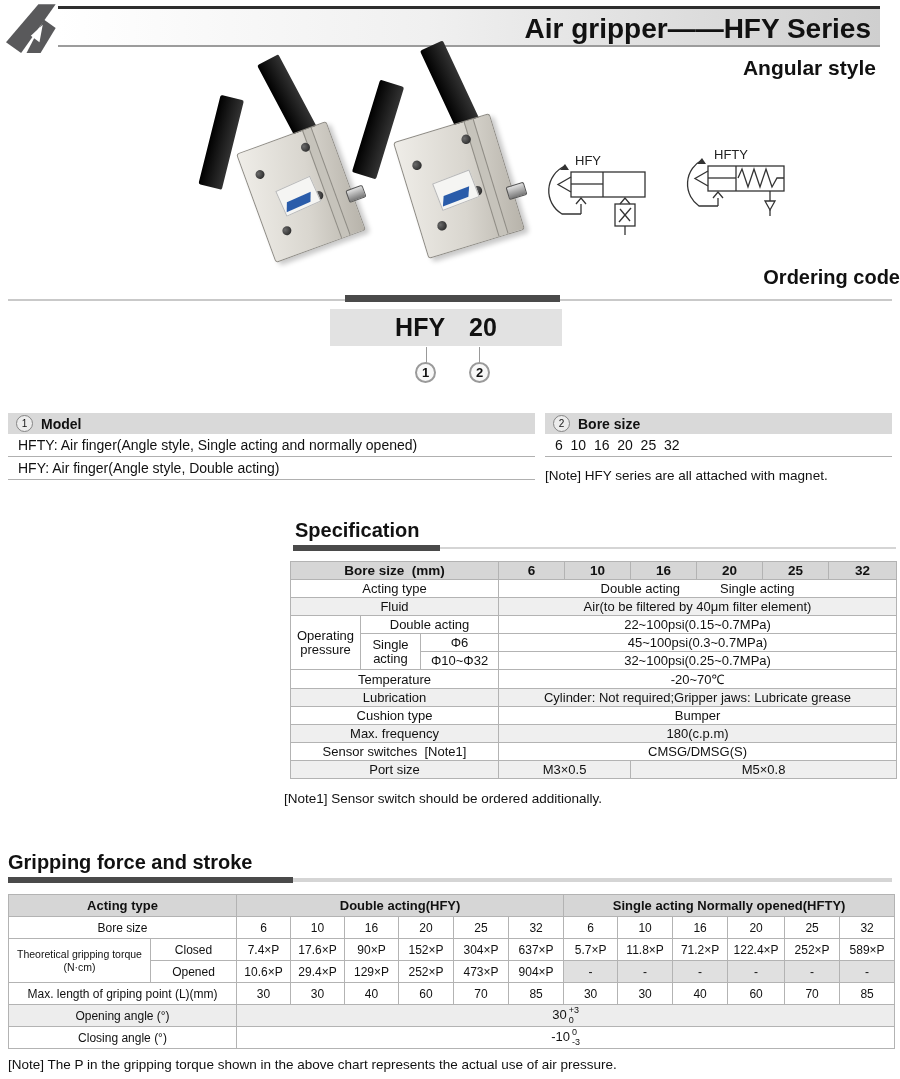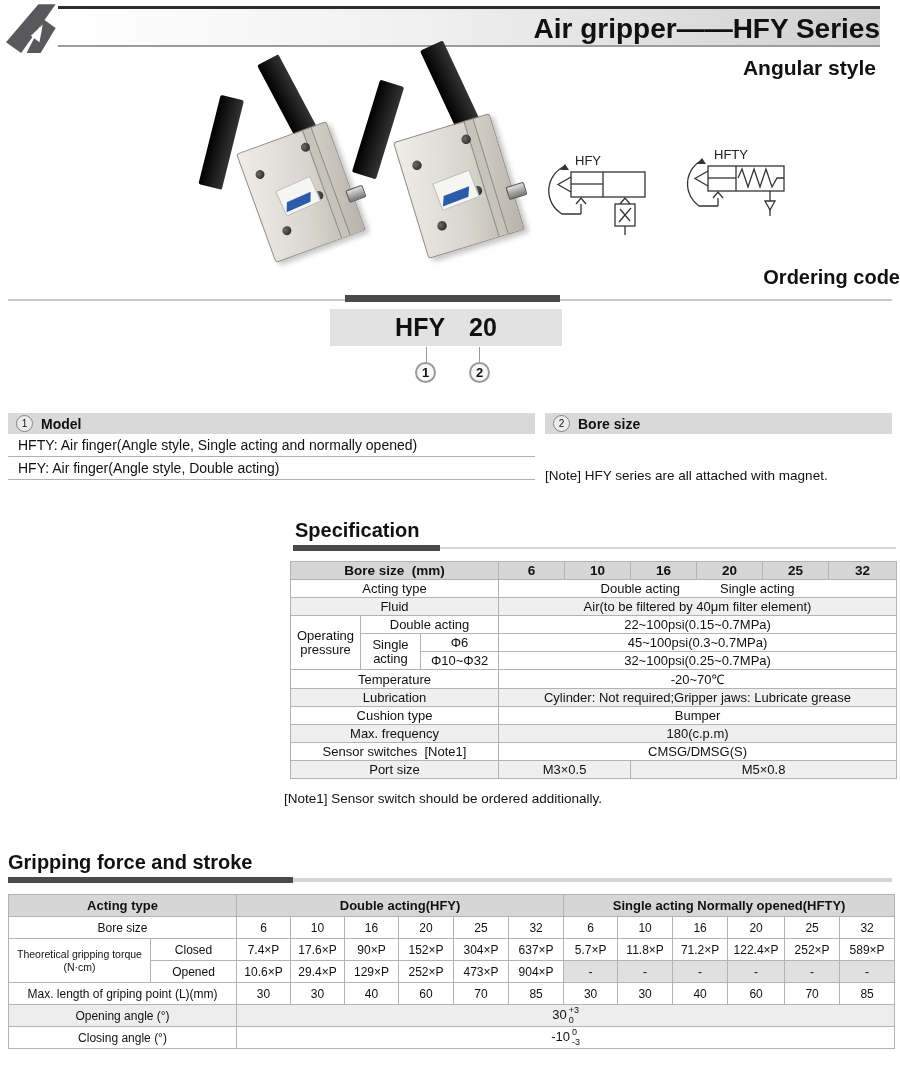--- a/index.html
+++ b/index.html
@@ -5,21 +5,21 @@
   html,body{margin:0;padding:0;background:#fff;}
   .page{position:relative;width:900px;height:1079px;background:#ffffff;overflow:hidden;
         font-family:"Liberation Sans",sans-serif;color:#111;}
   .abs{position:absolute;}
 
   
   .logo{left:6px;top:3px;width:54px;height:54px;}
   .title-bar{left:58px;top:6px;width:822px;height:41px;
     border-top:3px solid #2e2e2e;border-bottom:2px solid #9c9c9c;
     background:linear-gradient(90deg,#ffffff 0%,#f0f0f0 45%,#cfcfcf 100%);
-    text-align:right;line-height:40px;font-size:28px;font-weight:bold;padding-right:0;box-sizing:border-box;}
+    text-align:right;line-height:40px;font-size:28px;font-weight:bold;padding-right:9px;box-sizing:border-box;}
   .subtitle{right:24px;top:56px;font-size:21px;font-weight:bold;}
 
   
   .photos{left:225px;top:86px;width:340px;height:180px;}
   .gripper{position:absolute;width:160px;height:175px;}
   .g-rot{position:absolute;left:28px;top:42px;transform:rotate(-20deg);}
   .g-body{position:relative;width:94px;height:114px;border:1px solid #8f8c85;border-radius:3px;
     background:linear-gradient(105deg,#efede8 0%,#d9d6cf 55%,#b7b3aa 100%);
     box-shadow:3px 4px 5px rgba(0,0,0,0.22);}
   .g-stripe{position:absolute;right:15px;top:0;width:8px;height:100%;background:#c6c3bb;
@@ -193,20 +193,21 @@
     </div>
     <div class="mini-row">HFTY: Air finger(Angle style, Single acting and normally opened)</div>
     <div class="mini-row">HFY: Air finger(Angle style, Double acting)</div>
   </div>
 
   <div class="abs mini-table" style="left:545px;top:413px;width:347px;">
     <div class="mini-head">
       <span class="mini-circ">2</span>
       <span>Bore size</span>
     </div>
+    <div class="mini-row pre">6&nbsp; 10&nbsp; 16&nbsp; 20&nbsp; 25&nbsp; 32</div>
   </div>
   <div class="abs note-text" style="left:545px;top:468px;">[Note] HFY series are all attached with magnet.</div>
 
   <div class="abs section-heading" style="left:295px;top:519px;">Specification</div>
   <div class="abs underline-light" style="left:293px;top:547px;width:603px;height:2px;"></div>
   <div class="abs underline-dark" style="left:293px;top:545px;width:147px;"></div>
 
   <table class="abs spec" style="left:290px;top:561px;">
     <colgroup>
       <col style="width:70px">
@@ -381,14 +382,15 @@
     </tr>
     <tr>
       <td colspan="2" class="mid-label">Closing angle (°)</td>
       <td colspan="12">
         <span class="angle-base">-10</span><span class="tol"><span>0</span><span>-3</span></span>
       </td>
     </tr>
   </tbody>
     </table>
 
+  <div class="abs note-text" style="left:8px;top:1057px;">[Note] The P in the gripping torque shown in the above chart represents the actual use of air pressure.</div>
 
 </div>
 
 </body></html>

